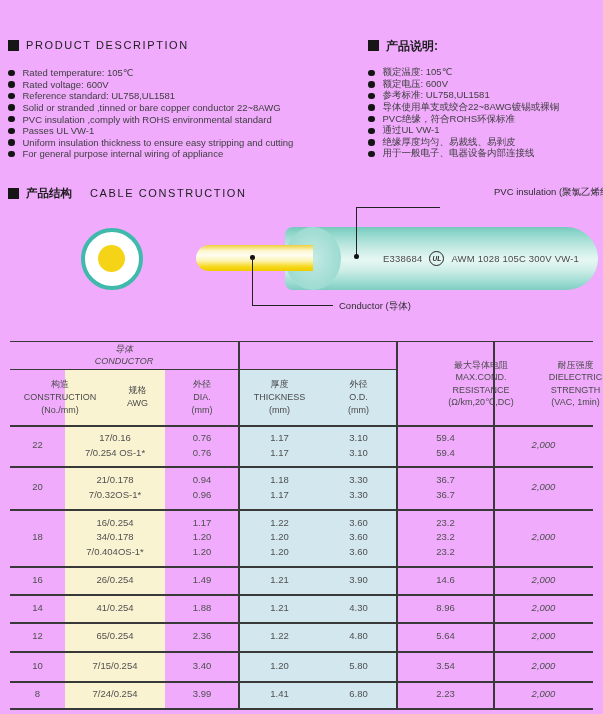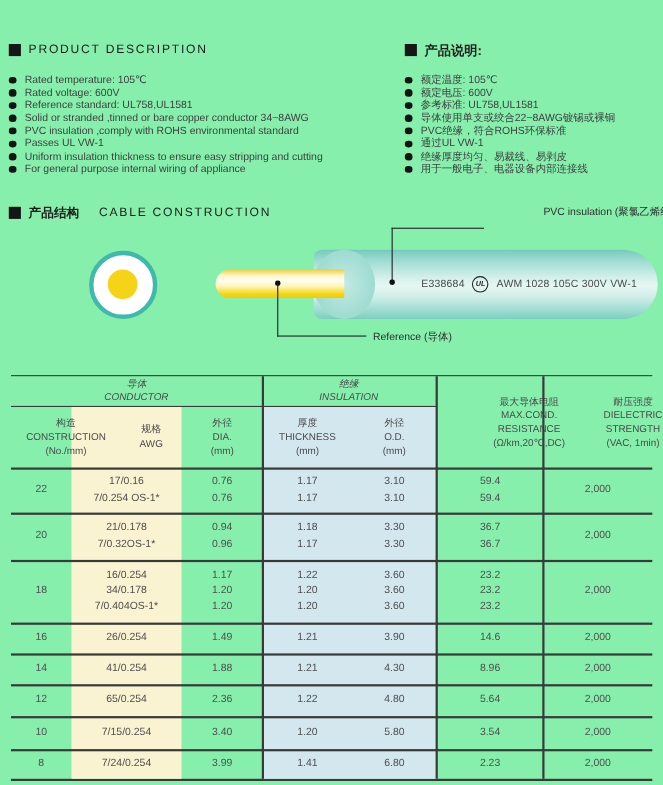--- a/index.html
+++ b/index.html
@@ -1,16 +1,16 @@
 <!DOCTYPE html>
 <html><head>
 <meta charset="utf-8">
 <style>
   html,body{margin:0;padding:0;background:#fff;}
-  #page{position:relative;width:603px;height:714px;background:#86efac;overflow:hidden;
+  #page{position:relative;width:603px;height:714px;background:#f0abfc;overflow:hidden;
         font-family:"Liberation Sans","DejaVu Sans",sans-serif;}
   .abs{position:absolute;}
   
   .sq{width:11px;height:11px;background:#161616;}
   .t-en{font-size:11px;letter-spacing:1.6px;color:#1c1c1c;white-space:nowrap;}
   .t-zh{font-size:12px;font-weight:bold;color:#1c1c1c;white-space:nowrap;}
   
   .blist{position:absolute;display:flex;flex-direction:column;}
   .bitem{display:flex;align-items:center;gap:8px;height:11.6px;font-size:9.5px;color:#3e3e3e;white-space:nowrap;}
   .bdot{width:6.5px;height:6.5px;border-radius:50%;background:#141414;flex:none;}
@@ -39,21 +39,21 @@
     border-top:1.5px solid #393939;border-bottom:2px solid #393939;color:#4f4f4f;}
   .band{position:absolute;top:27px;bottom:0;z-index:0;}
   .band-yellow{left:55px;width:100px;background:#faf3d2;}
   .band-blue{left:229px;width:158px;background:#d3e7ee;}
   .hline{position:absolute;height:1.5px;background:#393939;z-index:2;}
   .vline{position:absolute;top:0;bottom:0;width:1.5px;background:#393939;z-index:2;}
   .trow{position:absolute;left:0;width:100%;display:flex;z-index:1;}
   .tc{display:flex;align-items:center;justify-content:center;text-align:center;
       white-space:pre-line;font-size:9.5px;line-height:14.6px;}
   .c1{width:55px;}.c2{width:100px;}.c3{width:74px;}.c4{width:81px;}
-  .c5{width:77px;}.c6{width:97px;}.c7{width:99px;}
+  .c5{width:77px;}.c6{width:97px;}.c7{width:99px;font-style:italic;}
   .th{font-size:9px;line-height:13px;color:#4a4a4a;}
   .gth{font-size:9px;line-height:11.5px;color:#4a4a4a;font-style:italic;}
   .tallth{position:absolute;top:0;height:83px;display:flex;align-items:center;justify-content:center;
     text-align:center;white-space:pre-line;font-size:9px;line-height:12.5px;color:#4a4a4a;z-index:1;padding-left:36px;}
 </style>
 </head>
 <body>
 
 <div id="page">
 
@@ -71,21 +71,21 @@
     <div class="bitem">
         <span class="bdot"></span>
         <span>Rated voltage: 600V</span>
       </div>
     <div class="bitem">
         <span class="bdot"></span>
         <span>Reference standard: UL758,UL1581</span>
       </div>
     <div class="bitem">
         <span class="bdot"></span>
-        <span>Solid or stranded ,tinned or bare copper conductor 34~8AWG</span>
+        <span>Solid or stranded ,tinned or bare copper conductor 22~8AWG</span>
       </div>
     <div class="bitem">
         <span class="bdot"></span>
         <span>PVC insulation ,comply with ROHS environmental standard</span>
       </div>
     <div class="bitem">
         <span class="bdot"></span>
         <span>Passes UL VW-1</span>
       </div>
     <div class="bitem">
@@ -151,21 +151,21 @@
   </div>
 
   <div class="lh" style="left:356px;top:207px;width:84px;"></div>
   <div class="lv" style="left:356px;top:207px;height:49px;"></div>
   <div class="ldot" style="left:354px;top:254px;"></div>
   <div class="abs lbl" style="left:446px;top:186px;padding-left:48px;">PVC insulation (聚氯乙烯绝缘)</div>
 
   <div class="ldot" style="left:250px;top:255px;"></div>
   <div class="lv" style="left:251.5px;top:258px;height:48px;"></div>
   <div class="lh" style="left:251.5px;top:305px;width:81px;"></div>
-  <div class="abs lbl" style="left:339px;top:300px;">Reference (导体)</div>
+  <div class="abs lbl" style="left:339px;top:300px;">Conductor (导体)</div>
 
   <div class="spec-table">
 
     <div class="band band-yellow"></div>
     <div class="band band-blue"></div>
 
     <div class="vline" style="left:228px;"></div>
     <div class="vline" style="left:386px;"></div>
     <div class="vline" style="left:483px;"></div>
 
@@ -175,22 +175,20 @@
     <div class="hline" style="left:0;right:0;top:167px;"></div>
     <div class="hline" style="left:0;right:0;top:224px;"></div>
     <div class="hline" style="left:0;right:0;top:252px;"></div>
     <div class="hline" style="left:0;right:0;top:280px;"></div>
     <div class="hline" style="left:0;right:0;top:309px;"></div>
     <div class="hline" style="left:0;right:0;top:339px;"></div>
 
     <div class="trow" style="top:0;height:27px;">
       <div class="tc gth" style="width:228px;">导体
 CONDUCTOR</div>
-      <div class="tc gth" style="width:158px;">绝缘
-INSULATION</div>
     </div>
 
     <div class="tallth" style="left:387px;width:96px;">最大导体电阻
 MAX.COND.
 RESISTANCE
 (Ω/km,20℃,DC)</div>
     <div class="tallth" style="left:480px;width:99px;">耐压强度
 DIELECTRIC
 STRENGTH
 (VAC, 1min)</div>

